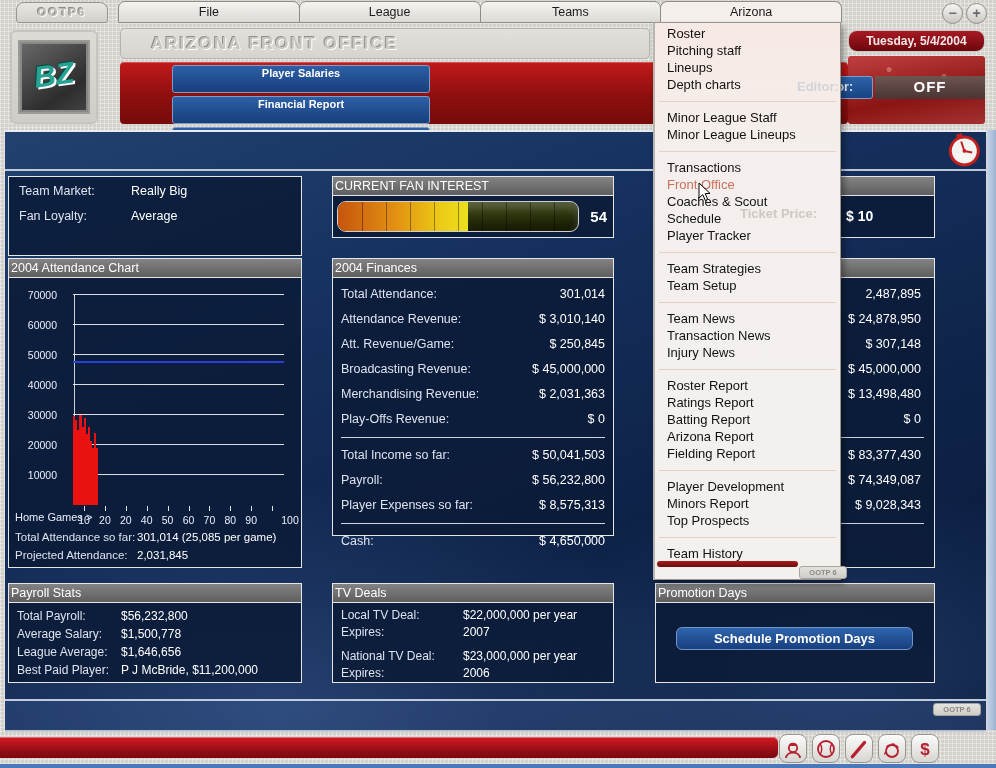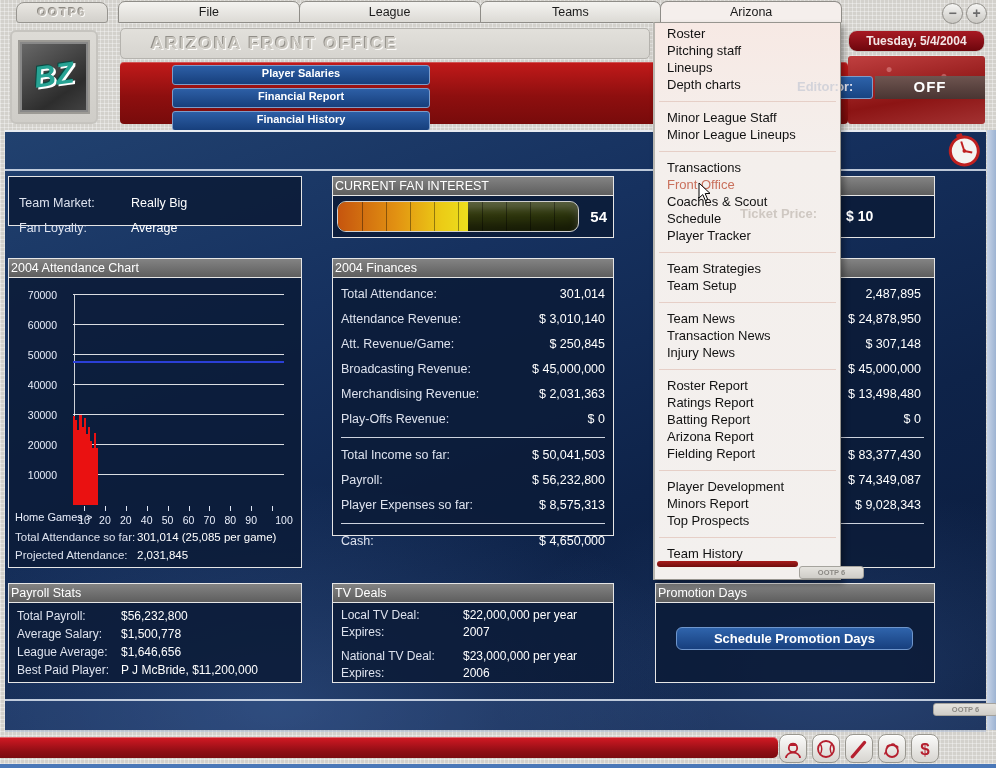--- a/index.html
+++ b/index.html
@@ -22,21 +22,21 @@
   .winbtn{position:absolute;top:3px;width:21px;height:21px;border-radius:50%;border:1px solid #8f8d88;
     background:linear-gradient(#f6f6f4,#c9c7c2);color:#6b6b6b;font-weight:bold;font-size:14px;
     text-align:center;line-height:18px;}
   
   .title-plate{position:absolute;left:120px;top:28px;width:530px;height:31px;border:1px solid #b5b3ae;
     border-radius:5px;background:linear-gradient(#e2e0db,#d6d4cf);line-height:30px;padding-left:30px;
     font-size:17px;font-weight:bold;letter-spacing:2px;color:#cac7c0;
     text-shadow:1px 1px 0 #fdfcfa,-1px -1px 0 #928f89;}
   .banner{position:absolute;left:120px;top:62px;width:728px;height:62px;border-radius:4px;
     background:linear-gradient(#c21a1a,#8e0f0f 55%,#780b0b);box-shadow:inset 0 1px 0 rgba(255,255,255,.25);}
-  .bluebtn{display:block;width:258px;height:20px;margin:0 auto 3px auto;border:1px solid #7e9cc8;
+  .bluebtn{display:block;width:258px;height:28px;margin:0 auto 3px auto;border:1px solid #7e9cc8;
     border-radius:3px;background:linear-gradient(#2d5fa6,#173f7c);color:#fff;font-size:11px;
     font-weight:bold;text-align:center;line-height:14px;}
   .banner .stack{position:absolute;left:52px;top:3px;width:258px;}
   .datebar{position:absolute;left:848px;top:30px;width:137px;height:22px;border:1px solid #c9c7c2;
     border-radius:9px;background:linear-gradient(#a81a24,#6d060c);color:#f3e6e6;font-size:12px;
     font-weight:bold;text-align:center;line-height:20px;}
   .photo{position:absolute;left:848px;top:56px;width:137px;height:68px;border-radius:3px;
     background:
       radial-gradient(circle at 30% 20%, rgba(255,200,200,.35) 0 2px, transparent 3px),
       radial-gradient(circle at 70% 30%, rgba(255,220,220,.3) 0 2px, transparent 3px),
@@ -114,21 +114,21 @@
   .menu{position:absolute;left:653px;top:22px;width:188px;height:558px;z-index:40;
     border:1px solid #97958f;border-left:2px solid #b8b6b0;
     background:linear-gradient(180deg,#f7e9e4 0,#f4efec 130px,#f3f0ee 100%);
     box-shadow:3px 4px 6px rgba(0,0,0,.35);padding-top:2px;}
   .mitem{height:17px;line-height:17px;padding-left:12px;font-size:13px;color:#121212;white-space:nowrap;}
   .mitem.hl{color:#c9705c;}
   .mitem.t-sep{height:16px;position:relative;}
   .mitem.t-sep::after{content:"";position:absolute;left:4px;right:4px;top:8px;height:1px;background:#e6cfc7;}
   .menu-scroll{position:absolute;left:657px;top:561px;width:141px;height:6px;border-radius:3px;
     background:linear-gradient(#a81c1c,#6e0d0d);z-index:41;}
-  .mini-badge{position:absolute;width:65px;height:13px;border:1px solid #a5a39d;border-radius:3px;
+  .mini-badge{position:absolute;width:48px;height:13px;border:1px solid #a5a39d;border-radius:3px;
     background:linear-gradient(#e5e3de,#cfcdc8);color:#8b8984;font-size:7.5px;font-weight:bold;
     text-align:center;line-height:11px;z-index:41;}
   .ghost{position:absolute;z-index:42;font-weight:bold;font-size:13px;}
   
   .redstrip{position:absolute;left:0;bottom:10px;width:778px;height:21px;border-radius:0 5px 5px 0;
     background:linear-gradient(#d41a24,#8e0d14 70%,#7a0a10);box-shadow:inset 0 1px 0 rgba(255,255,255,.35);}
   .tool{position:absolute;bottom:5px;width:28px;height:29px;border-radius:8px;border:1px solid #98968f;
     background:linear-gradient(#fbfbfa,#d7d5d0);box-shadow:inset 0 1px 0 #fff;}
   .tool svg{display:block;margin:2px auto 0 auto;}
   .bottomline{position:absolute;left:0;bottom:0;width:100%;height:4px;background:#4a78b8;}
@@ -186,21 +186,21 @@
   <svg class="clock" width="36" height="36" viewBox="0 0 36 36">
     <g transform="rotate(-18 18 18)">
       <rect x="15" y="1" width="6" height="4" rx="1" fill="#c02020"></rect>
       <circle cx="18" cy="19" r="14" fill="#f4f4f2" stroke="#c02020" stroke-width="3"></circle>
       <line x1="18" y1="19" x2="18" y2="9" stroke="#c02020" stroke-width="2"></line>
       <line x1="18" y1="19" x2="25" y2="23" stroke="#c02020" stroke-width="2"></line>
       <circle cx="18" cy="19" r="1.8" fill="#c02020"></circle>
     </g>
   </svg>
 
-  <div class="panel" style="left:8px;top:176px;width:294px;height:50px;padding-top:14px;">
+  <div class="panel" style="left:8px;top:176px;width:294px;height:80px;padding-top:2px;">
     <div>
 
     <div class="tm-row">
         <span class="lbl">Team Market:</span><span class="val">Really Big</span>
       </div>
         <div class="tm-row">
         <span class="lbl">Fan Loyalty:</span><span class="val">Average</span>
       </div>
       </div>
   </div>
@@ -273,21 +273,21 @@
           <div class="xlab" style="left: 84.6px;">50</div>
           <div class="xtick" style="left: 117.5px;"></div>
           <div class="xlab" style="left: 105.5px;">60</div>
           <div class="xtick" style="left: 138.4px;"></div>
           <div class="xlab" style="left: 126.4px;">70</div>
           <div class="xtick" style="left: 159.3px;"></div>
           <div class="xlab" style="left: 147.3px;">80</div>
           <div class="xtick" style="left: 180.2px;"></div>
           <div class="xlab" style="left: 168.2px;">90</div>
           <div class="xtick" style="left: 201.1px;"></div>
-          <div class="xlab" style="left: 201px;">100</div>
+          <div class="xlab" style="left: 207px;">100</div>
         </div>
       <div class="att-xlabel">Home Games &gt;</div>
       <div class="att-foot">
 
       <div class="arow">
           <span class="lbl">Total Attendance so far:</span><span class="val">301,014  (25,085 per game)</span>
         </div>
           <div class="arow">
           <span class="lbl">Projected Attendance:</span><span class="val">2,031,845</span>
         </div>

